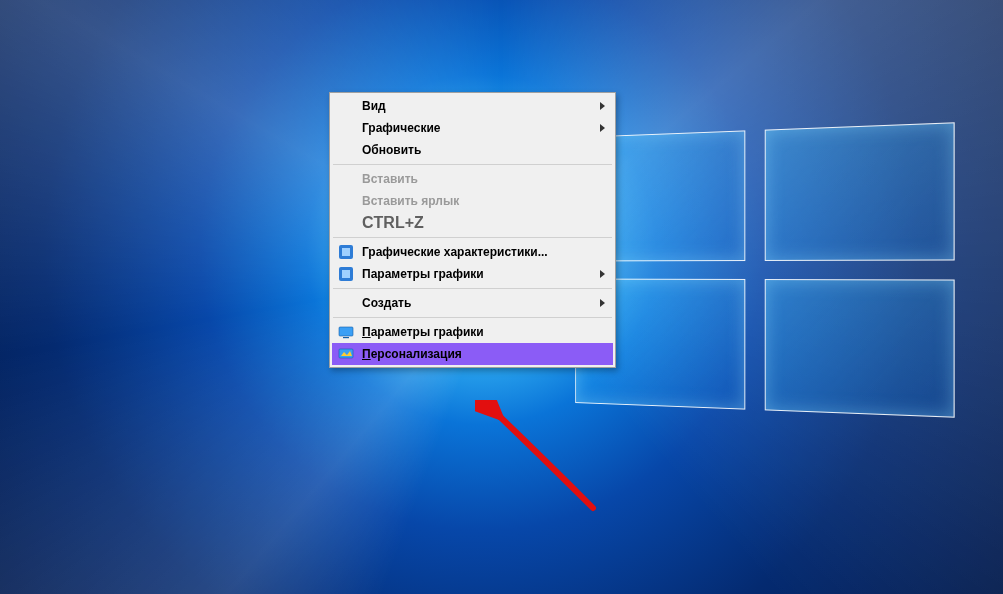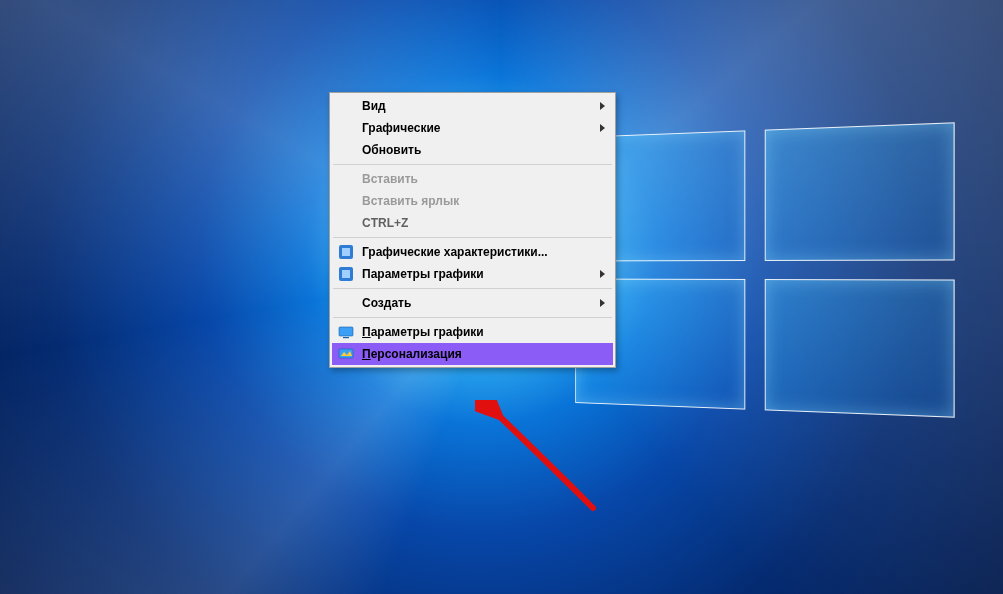--- a/index.html
+++ b/index.html
@@ -12,21 +12,21 @@
   .pane{position:absolute;border:1.5px solid rgba(255,255,255,.9);background:linear-gradient(135deg,rgba(60,190,255,.35),rgba(10,110,220,.25));box-shadow:0 0 18px rgba(140,220,255,.4) inset;}
   .pane.tl{top:0;left:0;width:47%;height:46%;}
   .pane.tr{top:0;right:0;width:47%;height:46%;}
   .pane.bl{bottom:0;left:0;width:47%;height:46%;}
   .pane.br{bottom:0;right:0;width:47%;height:46%;}
   
   .ctxmenu{position:absolute;top:92px;left:329px;width:281px;background:#f0f0f0;border:1px solid #a0a0a0;box-shadow:2px 3px 6px rgba(0,0,0,.3);padding:2px;}
   .mi{display:flex;align-items:center;height:22px;padding:0 20px 0 30px;position:relative;color:#000;}
   .mi.disabled{color:#9a9a9a;}
   .mi .lbl{flex:1;white-space:nowrap;}
-  .mi .sc{color:#606060;font-size:12px;}
+  .mi .sc{color:#606060;font-size:16px;}
   .mi.hasub::after{content:"";position:absolute;right:8px;top:50%;margin-top:-4px;border-style:solid;border-width:4px 0 4px 5px;border-color:transparent transparent transparent #333;}
   .sep{height:0;border-top:1px solid #d0d0d0;margin:3px 1px;}
   .mi .mnemonic{text-decoration:underline;}
   .mi.highlight{background:#8b5cf6;}
   .ico{position:absolute;left:6px;top:3px;width:16px;height:16px;display:flex;align-items:center;justify-content:center;}
   .ico svg{width:16px;height:16px;}
   
   .arrow{position:absolute;top:400px;left:475px;pointer-events:none;}
 </style>
 </head>

